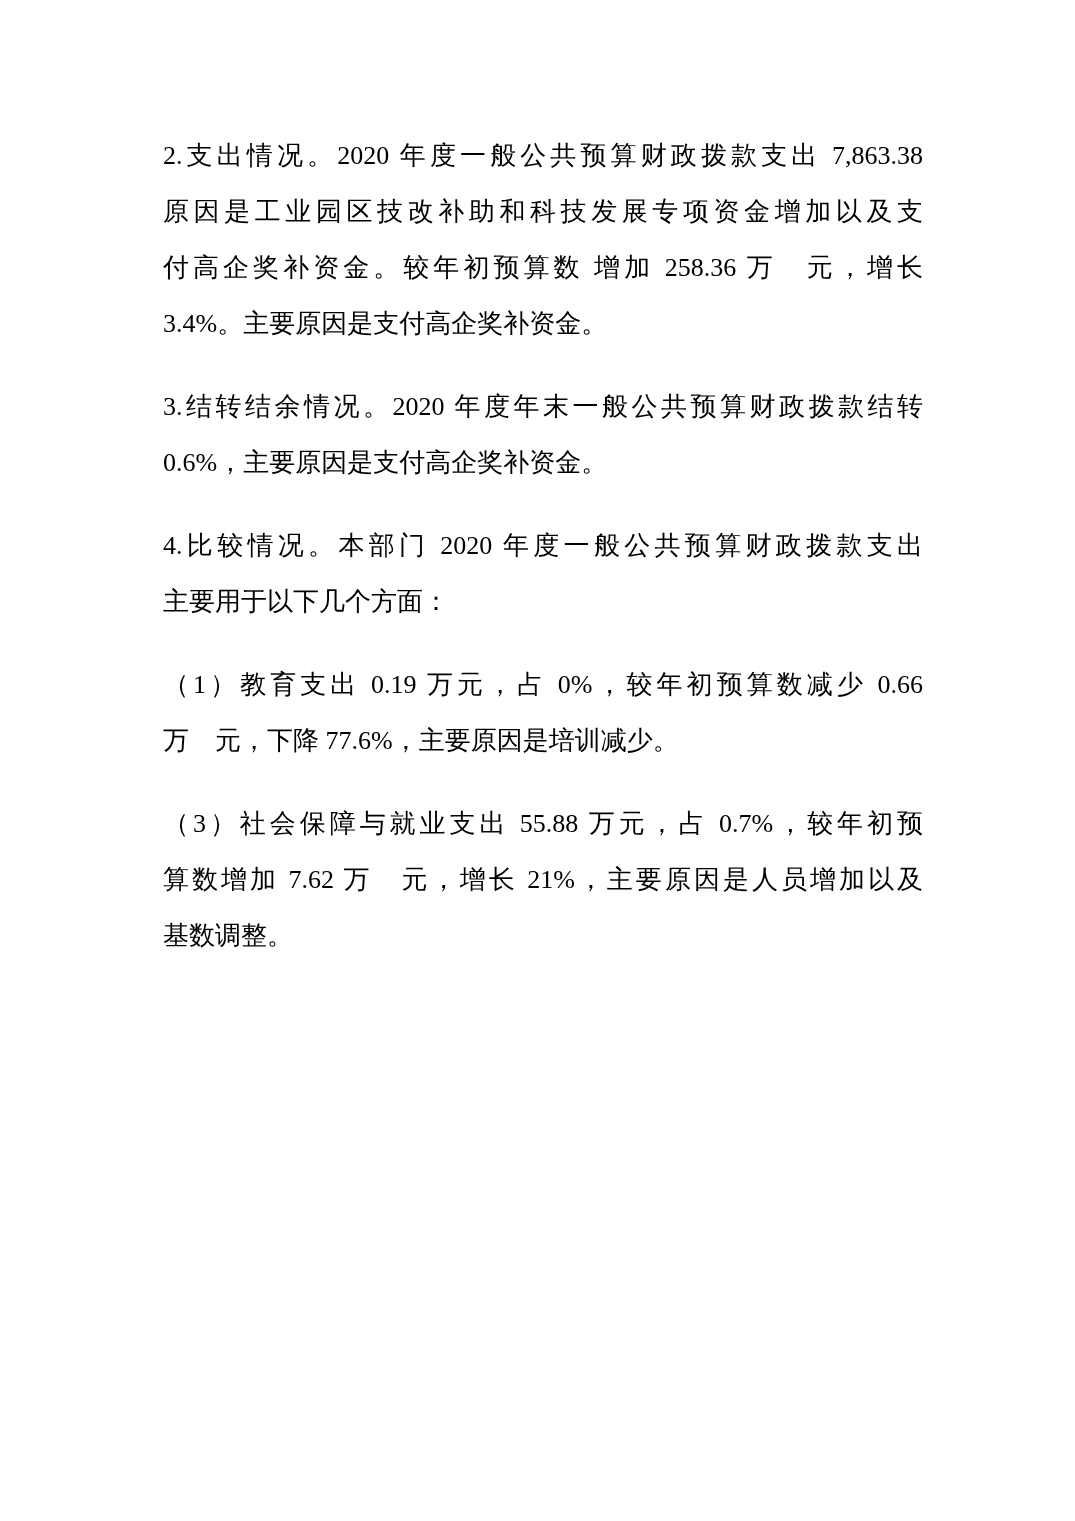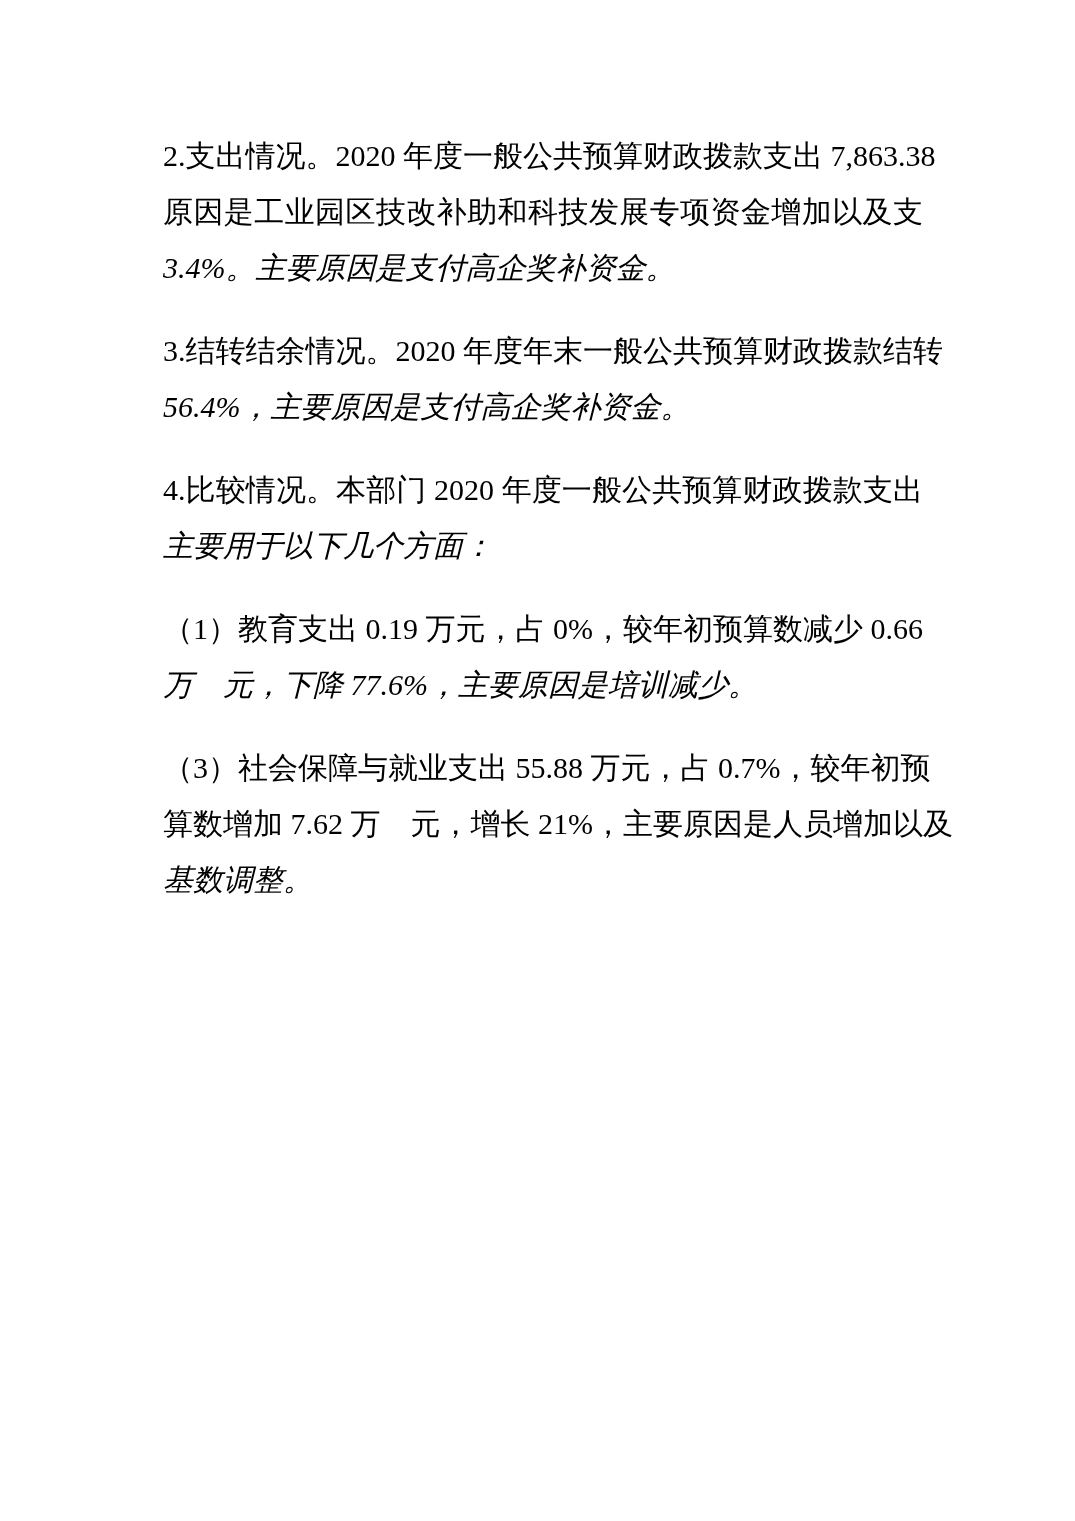--- a/index.html
+++ b/index.html
@@ -18,44 +18,44 @@
   .doc-page {
     position: absolute;
     top: 128px;
     left: 163px;
     width: 760px;
   }
   .paragraph {
     margin: 0 0 27px 0;
   }
   .line {
-    font-size: 30px;
+    font-size: 26px;
     line-height: 56px;
     white-space: nowrap;
     text-align: justify;
     text-align-last: justify;
   }
   .line.last {
     text-align: right;
     text-align-last: left;
-    font-style: italic;
   }
 </style>
 </head>
 <body style="background: rgb(255, 255, 255); color: rgb(0, 0, 0);">
 
 <main class="doc-page" id="doc-root">
     <div class="paragraph">
       <div class="line">2.支出情况。2020 年度一般公共预算财政拨款支出 7,863.38</div>
       <div class="line">原因是工业园区技改补助和科技发展专项资金增加以及支</div>
+      <div class="line">付高企奖补资金。较年初预算数 增加 258.36 万　元，增长</div>
       <div class="line last">3.4%。主要原因是支付高企奖补资金。</div>
     </div>
     <div class="paragraph">
       <div class="line">3.结转结余情况。2020 年度年末一般公共预算财政拨款结转</div>
-      <div class="line last">56.4%，主要原因是支付高企奖补资金。</div>
+      <div class="line last">0.6%，主要原因是支付高企奖补资金。</div>
     </div>
     <div class="paragraph">
       <div class="line">4.比较情况。本部门 2020 年度一般公共预算财政拨款支出</div>
       <div class="line last">主要用于以下几个方面：</div>
     </div>
     <div class="paragraph">
       <div class="line">（1）教育支出 0.19 万元，占 0%，较年初预算数减少 0.66</div>
       <div class="line last">万　元，下降 77.6%，主要原因是培训减少。</div>
     </div>
     <div class="paragraph">

